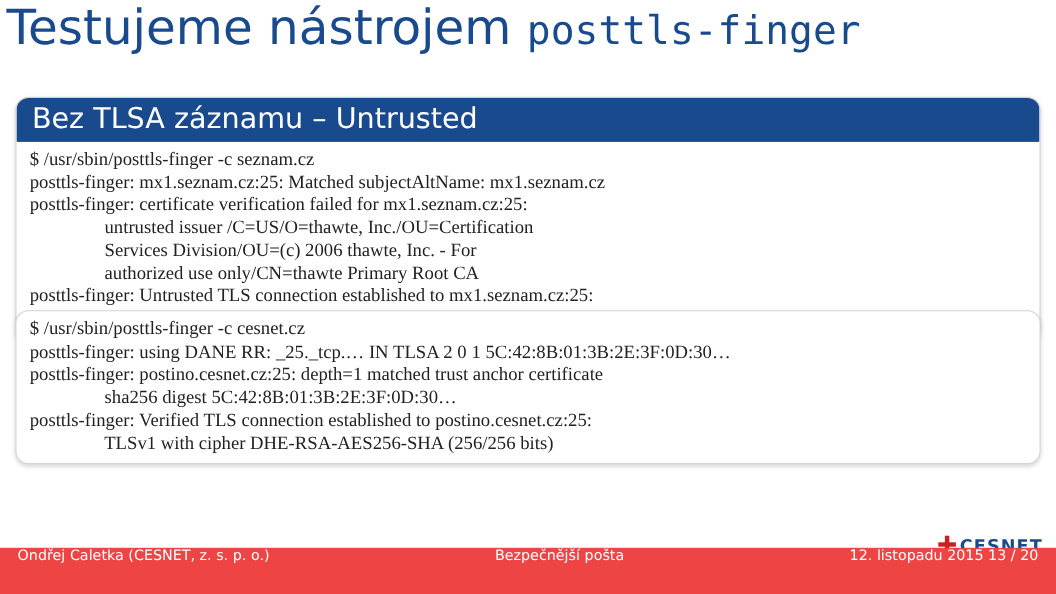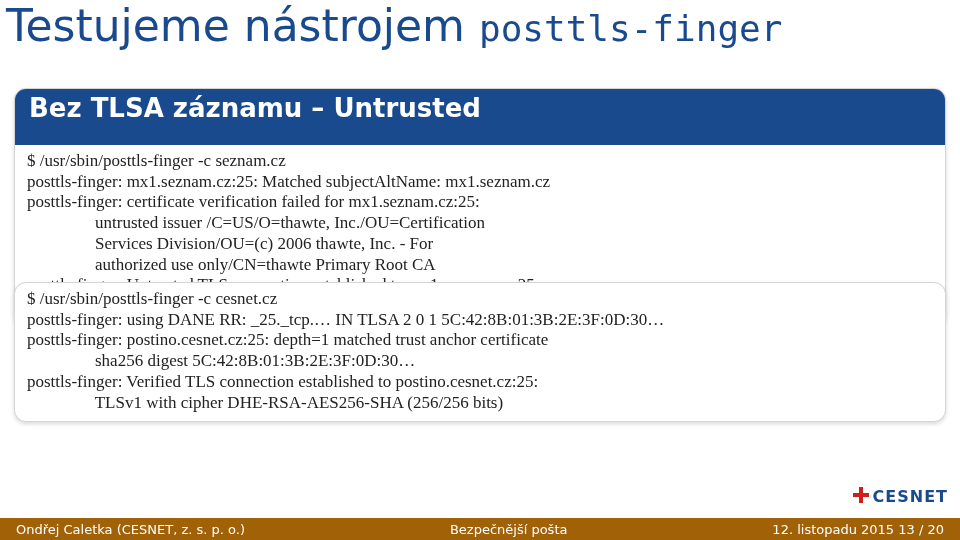--- a/index.html
+++ b/index.html
@@ -1,23 +1,23 @@
 <!DOCTYPE html>
 <html><head>
 <meta charset="utf-8">
 <style>
   html,body{margin:0;padding:0;width:960px;height:540px;overflow:hidden;font-family:"DejaVu Sans","Liberation Sans",Arial,sans-serif;background:#fff}
   .page{position:relative;width:960px;height:540px;background:#fff}
   .title{position:absolute;left:0;top:0;padding:0 0 6px 6px;color:#1a4a8e;font-weight:500;letter-spacing:0}
   .title span{font-size:44px}
   .title .mono{font-family:"DejaVu Sans Mono","Liberation Mono",Consolas,monospace;font-size:36px}
   .block{position:absolute;left:14px;right:14px;background:#fff;border:1px solid #d5d5d5;border-radius:12px;box-shadow:0 2px 4px rgba(0,0,0,0.15);overflow:hidden}
-  .block-heading{background:#1a4a8e;color:#fff;font-size:26px;font-weight:700;padding:4px 14px 22px}
+  .block-heading{background:#1a4a8e;color:#fff;font-size:26px;font-weight:400;padding:4px 14px 6px}
   .term{font-family:Liberation Serif, serif;font-size:17px;line-height:1.22;white-space:pre;padding:6px 12px 8px;color:#222}
-  .footer{position:absolute;left:0;right:0;bottom:0;height:22px;background:#a16207;color:#fff;display:flex;align-items:center;font-size:13px}
+  .footer{position:absolute;left:0;right:0;bottom:0;height:42px;background:#ef4444;color:#fff;display:flex;font-size:13px}
   .footer .seg{padding:0 16px}
   .footer .center{flex:1;text-align:center}
   .footer .right{}
   .logo{position:absolute;right:12px;bottom:34px;display:flex;align-items:flex-start;color:#1a4a8e;font-weight:700;font-size:16px;letter-spacing:1px}
   .logo .plus{display:inline-block;width:16px;height:16px;margin-right:4px;position:relative}
   .logo .plus::before,.logo .plus::after{content:"";position:absolute;background:#cc2020}
   .logo .plus::before{left:6px;top:0;width:4px;height:16px}
   .logo .plus::after{left:0;top:6px;width:16px;height:4px}
 </style>
 </head>

